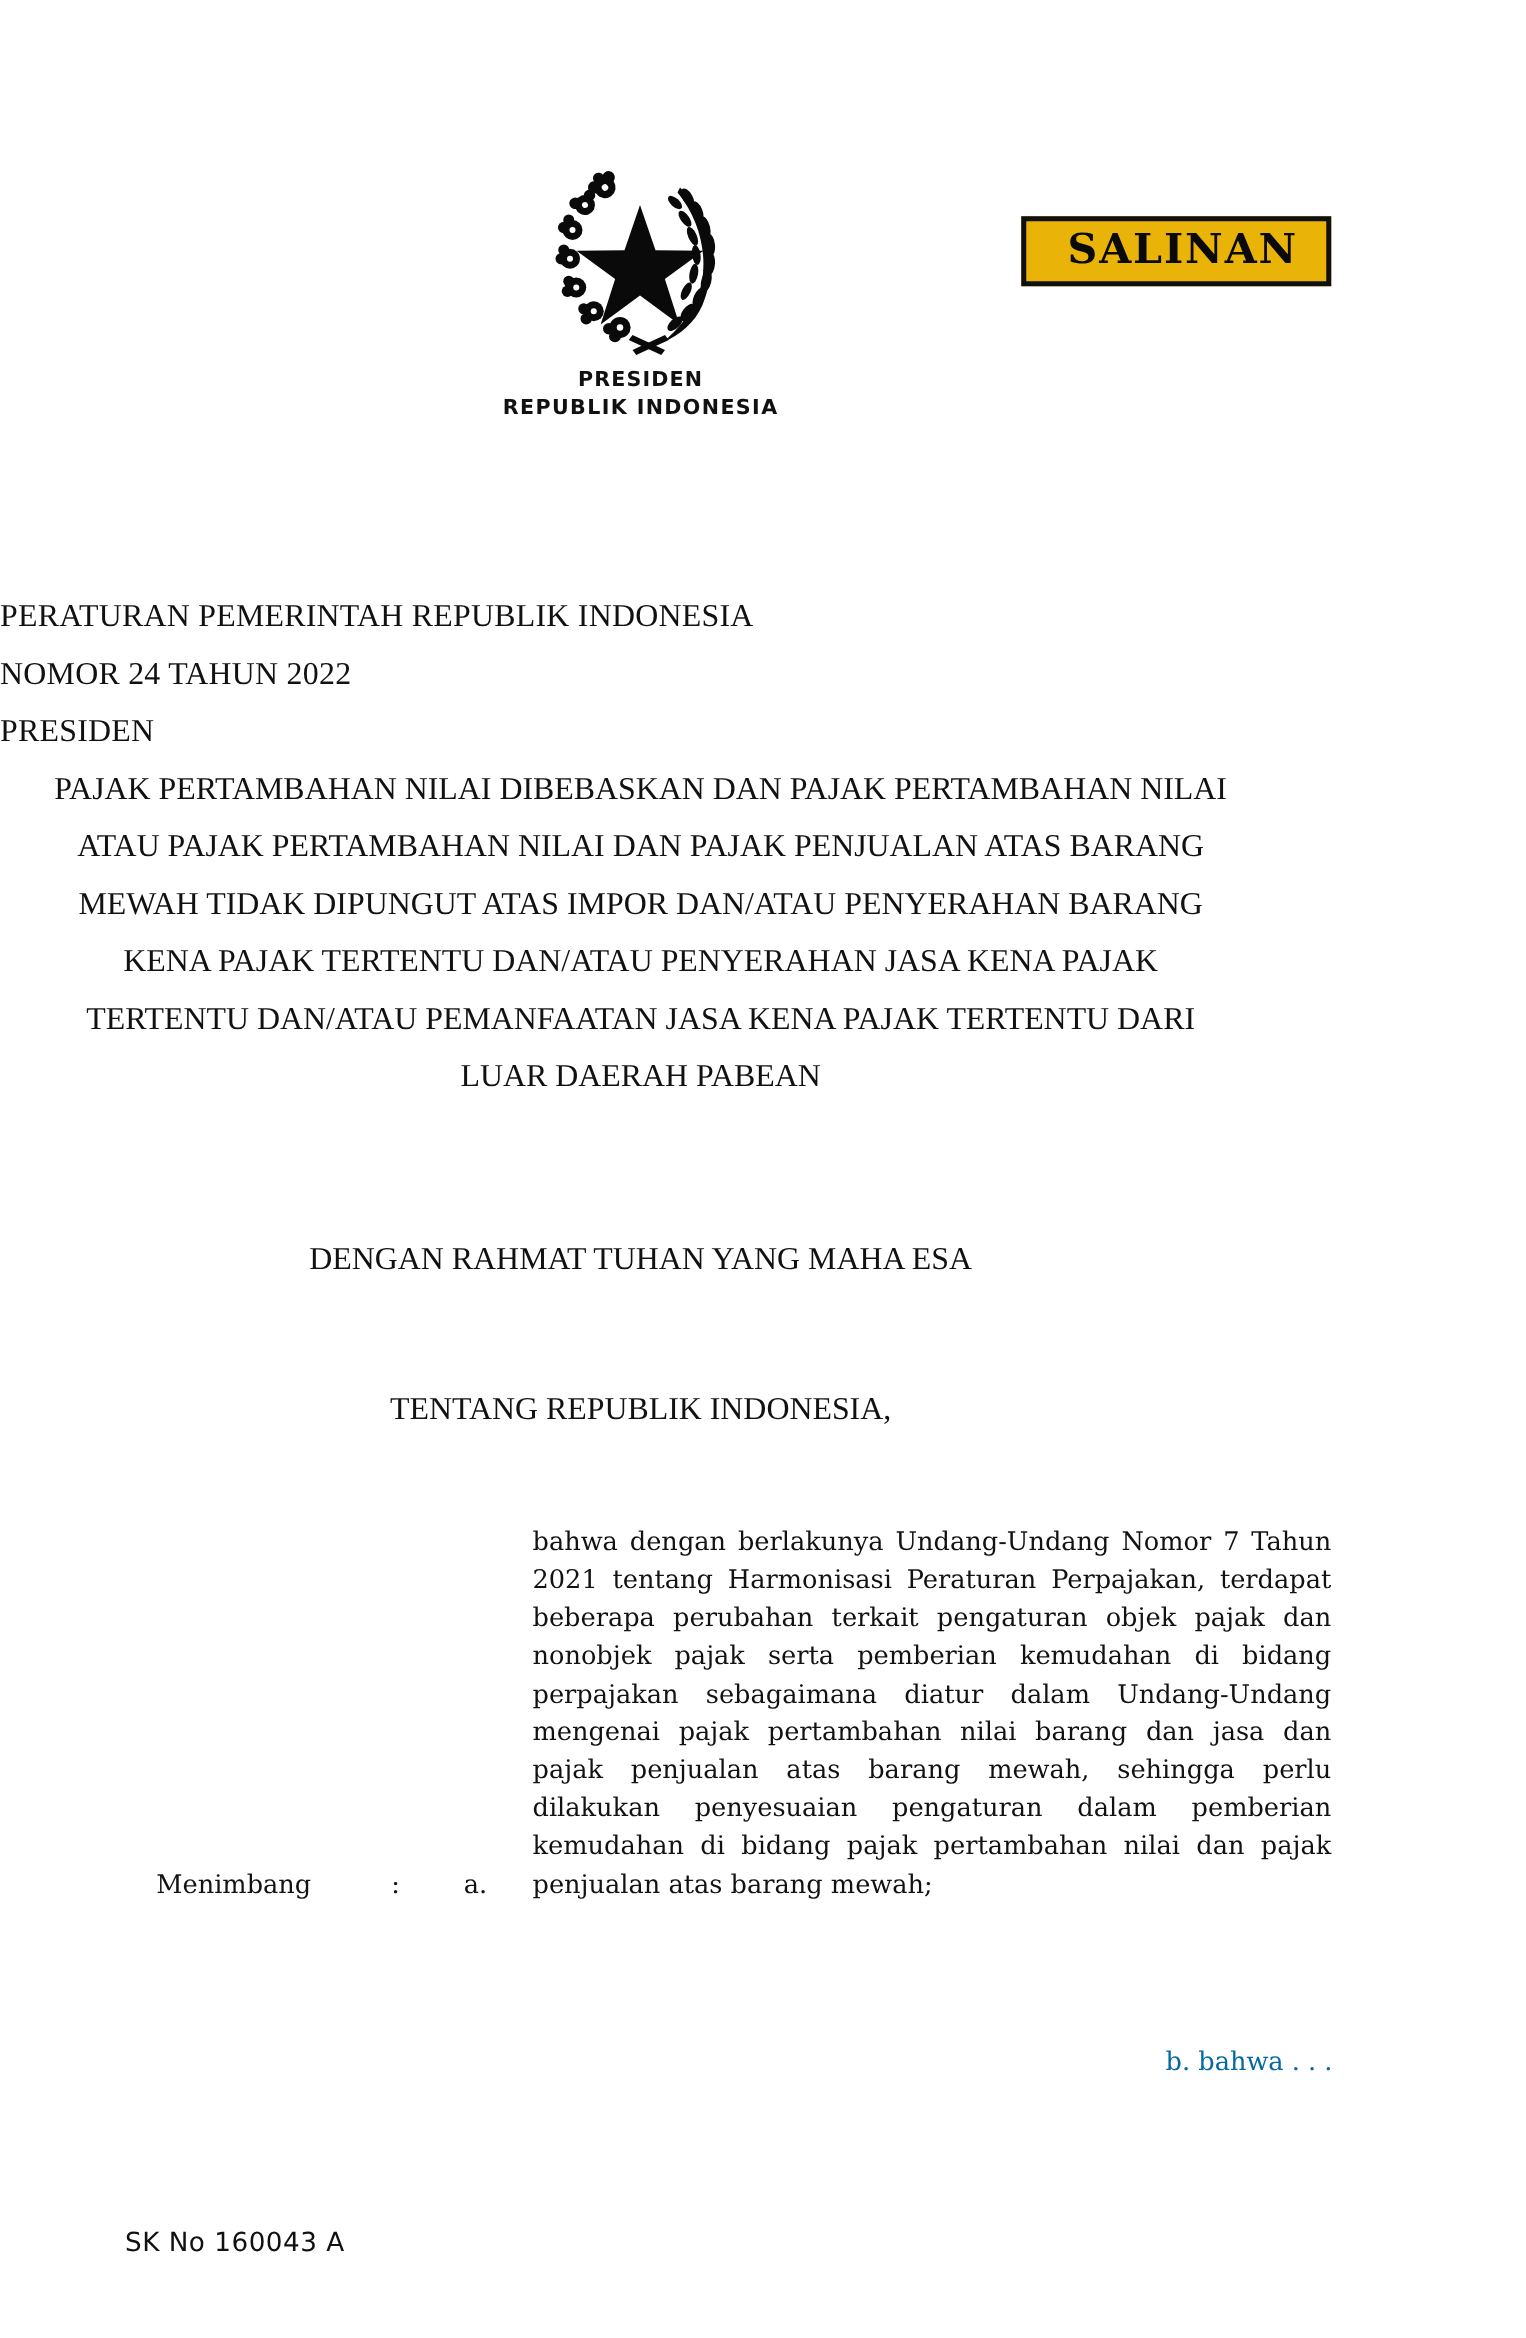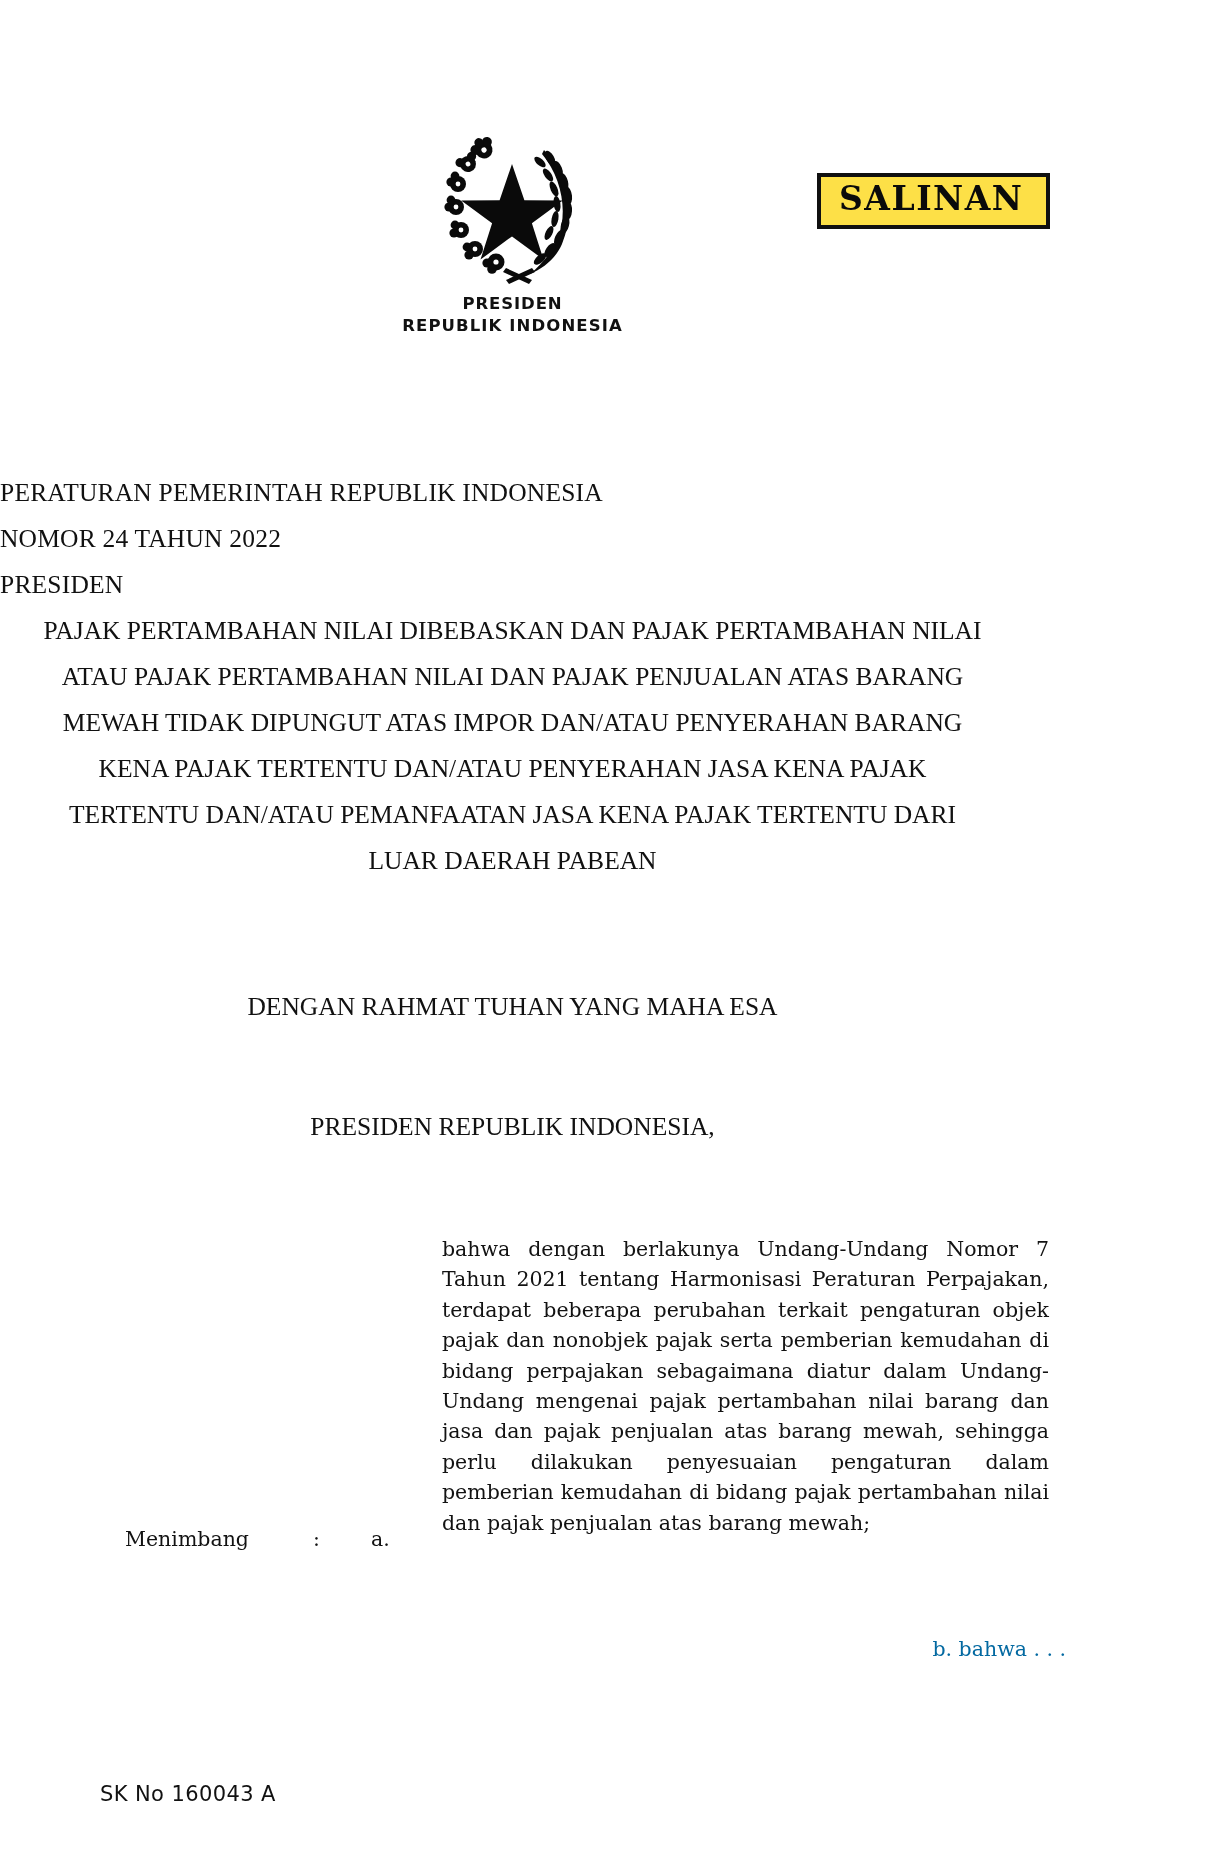--- a/index.html
+++ b/index.html
@@ -39,22 +39,22 @@
     width: 160px;
     height: 160px;
   }
   .emblem-wrap svg { display: block; }
 
   .salinan-box {
     position: absolute;
     left: 817px;
     top: 45px;
     border: 4px solid #101010;
-    padding: 5px 22px 8px 18px;
-    background: #fde047;
+    padding: 5px 22px 8px 33px;
+    background: #eab308;
   }
   .salinan-text {
     font-family: "DejaVu Serif", "Liberation Serif", serif;
     font-weight: bold;
     font-size: 33px;
     letter-spacing: 1.5px;
     line-height: 1.05;
     white-space: nowrap;
     color: #0a0a0a;
   }
@@ -156,21 +156,21 @@
     width: 55px;
     flex: 0 0 55px;
   }
   .considering-text {
     flex: 1 1 auto;
     text-align: justify;
     text-justify: inter-word;
     hyphens: none;
   }
   .considering-text > p {
-    margin: 16px;
+    margin: 0;
   }
 
   
   .continuation {
     position: absolute;
     left: 0;
     top: 1637px;
     width: 1066px;
     text-align: right;
     font-family: "DejaVu Serif", "Liberation Serif", serif;
@@ -296,21 +296,21 @@
     <div class="subject-line">PAJAK PERTAMBAHAN NILAI DIBEBASKAN DAN PAJAK PERTAMBAHAN NILAI</div>
     <div class="subject-line">ATAU PAJAK PERTAMBAHAN NILAI DAN PAJAK PENJUALAN ATAS BARANG</div>
     <div class="subject-line">MEWAH TIDAK DIPUNGUT ATAS IMPOR DAN/ATAU PENYERAHAN BARANG</div>
     <div class="subject-line">KENA PAJAK TERTENTU DAN/ATAU PENYERAHAN JASA KENA PAJAK</div>
     <div class="subject-line">TERTENTU DAN/ATAU PEMANFAATAN JASA KENA PAJAK TERTENTU DARI</div>
     <div class="subject-line">LUAR DAERAH PABEAN</div>
   </div>
 
   <div class="rahmat-line">DENGAN RAHMAT TUHAN YANG MAHA ESA</div>
 
-  <div class="presiden-ri-line">PRESIDEN REPUBLIK INDONESIA,</div>
+  <div class="presiden-ri-line">TENTANG REPUBLIK INDONESIA,</div>
 
   <div class="considering-row">
     <div class="considering-label">Menimbang</div>
     <div class="considering-colon">:</div>
     <div class="considering-marker">a.</div>
     <div class="considering-text">
       <p>bahwa dengan berlakunya Undang-Undang Nomor 7 Tahun 2021 tentang Harmonisasi Peraturan Perpajakan, terdapat beberapa perubahan terkait pengaturan objek pajak dan nonobjek pajak serta pemberian kemudahan di bidang perpajakan sebagaimana diatur dalam Undang-Undang mengenai pajak pertambahan nilai barang dan jasa dan pajak penjualan atas barang mewah, sehingga perlu dilakukan penyesuaian pengaturan dalam pemberian kemudahan di bidang pajak pertambahan nilai dan pajak penjualan atas barang mewah;</p>
     </div>
   </div>
 

